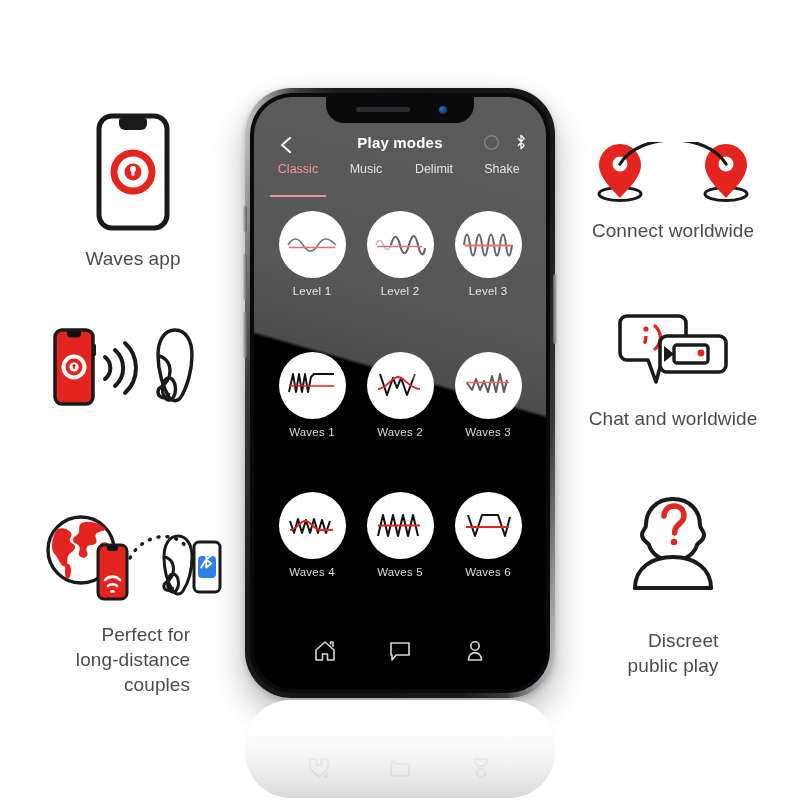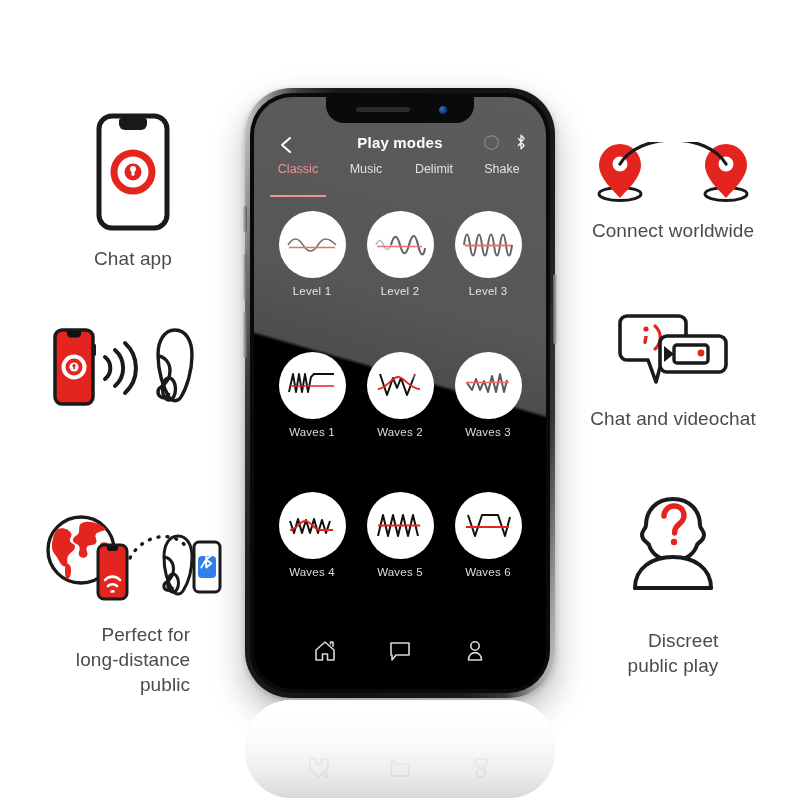--- a/index.html
+++ b/index.html
@@ -135,21 +135,21 @@
   <div class="art">
     <svg width="76" height="120" viewBox="0 0 76 120">
       <rect x="4" y="4" width="68" height="112" rx="13" fill="#fff" stroke="#1a1a1a" stroke-width="5"></rect>
       <path d="M27 6 h22 a3 3 0 0 1 3 3 v3 a6 6 0 0 1 -6 6 h-16 a6 6 0 0 1 -6 -6 v-3 a3 3 0 0 1 3 -3 z" fill="#1a1a1a"></path>
       <circle cx="38" cy="60" r="19" fill="none" stroke="#E3241F" stroke-width="7"></circle>
       <circle cx="38" cy="60" r="8.5" fill="#E3241F"></circle>
       <circle cx="38" cy="57" r="3" fill="#fff"></circle>
       <rect x="36.5" y="57" width="3" height="7" rx="1.4" fill="#fff"></rect>
     </svg>
   </div>
-  <div class="caption">Chat app</div>
+  <div class="caption">Waves app</div>
 </div>
 
 <div class="feature f-control">
   <div class="art">
     <svg width="180" height="82" viewBox="0 0 180 82">
       <g>
         <rect x="12" y="4" width="38" height="74" rx="7" fill="#E3241F" stroke="#1a1a1a" stroke-width="3.5"></rect>
         <path d="M24 5 h14 v2.5 a4 4 0 0 1 -4 4 h-6 a4 4 0 0 1 -4 -4 z" fill="#111"></path>
         <circle cx="31" cy="41" r="10.5" fill="none" stroke="#fff" stroke-width="4"></circle>
         <circle cx="31" cy="41" r="4.6" fill="#fff"></circle>
@@ -196,21 +196,21 @@
         <path d="M125 45 c6.5 0 10.5 5.5 10.5 12 c0 6 -3 10.5 -7 13 c-3.5 2 -3.5 6.5 0 8 c3 1.5 5.5 -1 6.5 -3"></path>
         <ellipse cx="135" cy="71" rx="5.5" ry="9"></ellipse>
       </g>
       <rect x="156" y="30" width="26" height="50" rx="5" fill="#fff" stroke="#1a1a1a" stroke-width="3"></rect>
       <rect x="160" y="44" width="18" height="22" rx="4" fill="#2F80ED"></rect>
       <path d="M168.2 47.5 l5 4 l-5 4 l0 -8 l-5 8 m5 -8 l0 -8 l5 4 l-5 4" fill="none" stroke="#fff" stroke-width="1.8" stroke-linejoin="round" stroke-linecap="round"></path>
     </svg>
   </div>
   <div class="caption">Perfect for
 long-distance
-public</div>
+couples</div>
 </div>
 
 <div class="feature f-connect">
   <div class="art">
     <svg width="160" height="62" viewBox="0 0 160 62">
       <ellipse cx="27" cy="52" rx="21" ry="6.5" fill="none" stroke="#1a1a1a" stroke-width="3"></ellipse>
       <ellipse cx="133" cy="52" rx="21" ry="6.5" fill="none" stroke="#1a1a1a" stroke-width="3"></ellipse>
       <path d="M27 2 a21 21 0 0 1 21 21 c0 13 -14 25 -21 33 c-7 -8 -21 -20 -21 -33 a21 21 0 0 1 21 -21 z" fill="#E3241F"></path>
       <circle cx="27" cy="22" r="7.5" fill="#fff"></circle>
       <path d="M133 2 a21 21 0 0 1 21 21 c0 13 -14 25 -21 33 c-7 -8 -21 -20 -21 -33 a21 21 0 0 1 21 -21 z" fill="#E3241F"></path>
@@ -229,21 +229,21 @@
         <circle cx="29" cy="17" r="2.6"></circle>
         <path d="M27.4 24 h3.4 l-1.2 7 a1.8 1.8 0 0 1 -3.4 -.6 z"></path>
       </g>
       <path d="M38 14 c7 6 7 17 0 23" fill="none" stroke="#E3241F" stroke-width="3.2" stroke-linecap="round"></path>
       <path d="M50 24 h52 a7 7 0 0 1 7 7 v22 a7 7 0 0 1 -7 7 h-52 a7 7 0 0 1 -7 -7 v-22 a7 7 0 0 1 7 -7 z" fill="#fff" stroke="#1a1a1a" stroke-width="3.6" stroke-linejoin="round"></path>
       <path d="M60 33 h28 a3 3 0 0 1 3 3 v12 a3 3 0 0 1 -3 3 h-28 a3 3 0 0 1 -3 -3 v-12 a3 3 0 0 1 3 -3 z" fill="#fff" stroke="#1a1a1a" stroke-width="3.4"></path>
       <path d="M57 42 l-10 -8 v16 z" fill="#1a1a1a"></path>
       <circle cx="84" cy="41" r="3.4" fill="#E3241F"></circle>
     </svg>
   </div>
-  <div class="caption">Chat and videochat</div>
+  <div class="caption">Chat and worldwide</div>
 </div>
 
 <div class="feature f-discreet">
   <div class="art">
     <svg width="104" height="100" viewBox="0 0 104 100">
       <path d="M52 5 c17 0 27 12 27 26 c0 4 4 5 4 10 c0 6 -6 7 -7 10 c-2 7 -10 16 -24 16 c-14 0 -22 -9 -24 -16 c-1 -3 -7 -4 -7 -10 c0 -5 4 -6 4 -10 c0 -14 10 -26 27 -26 z" fill="#fff" stroke="#1a1a1a" stroke-width="4"></path>
       <path d="M14 94 c0 -20 17 -31 38 -31 c21 0 38 11 38 31 z" fill="#fff" stroke="#1a1a1a" stroke-width="4" stroke-linejoin="round"></path>
       <path d="M14 94 h76" stroke="#1a1a1a" stroke-width="4" stroke-linecap="round"></path>
       <path d="M43 22 c0 -6 5 -10 10 -10 c6 0 10 4 10 10 c0 7 -8 8 -9 14 l-.4 3" fill="none" stroke="#E3241F" stroke-width="5.5" stroke-linecap="round"></path>
       <circle cx="53" cy="48" r="3.2" fill="#E3241F"></circle>

